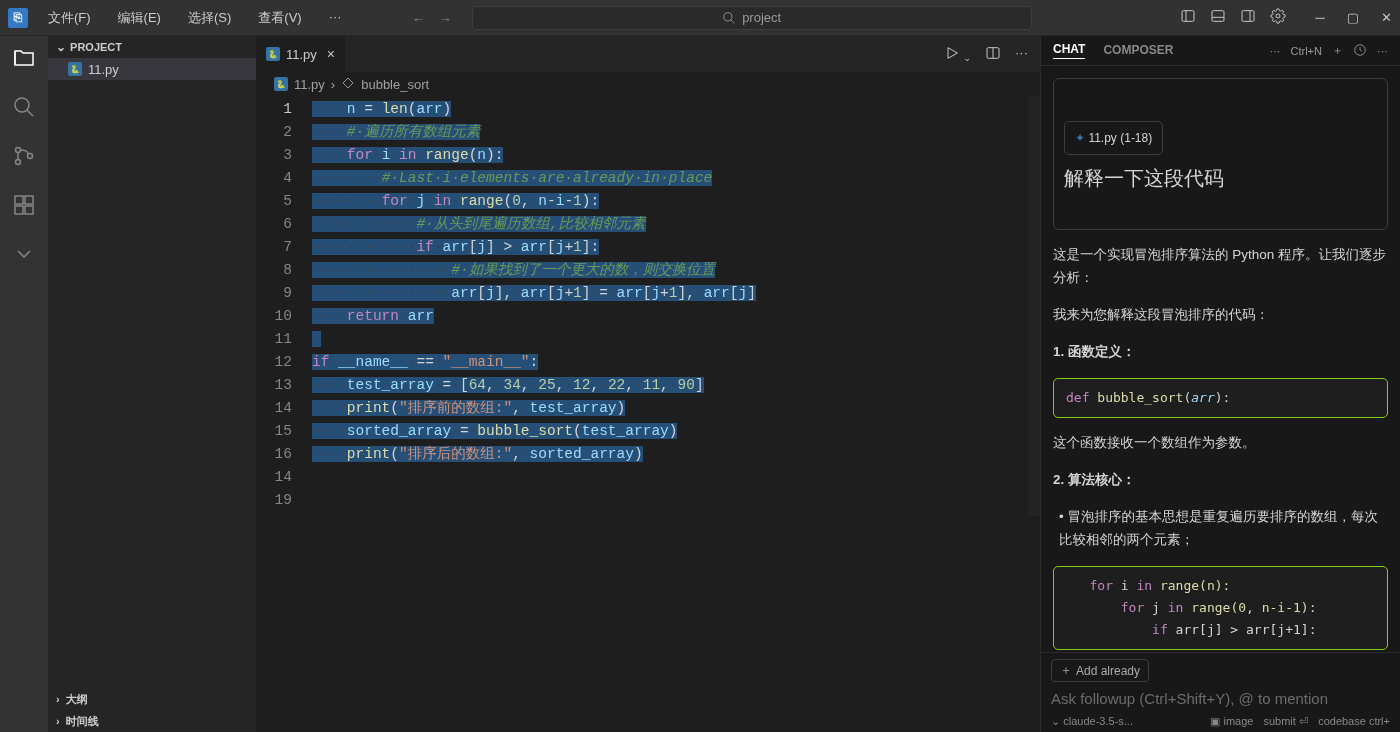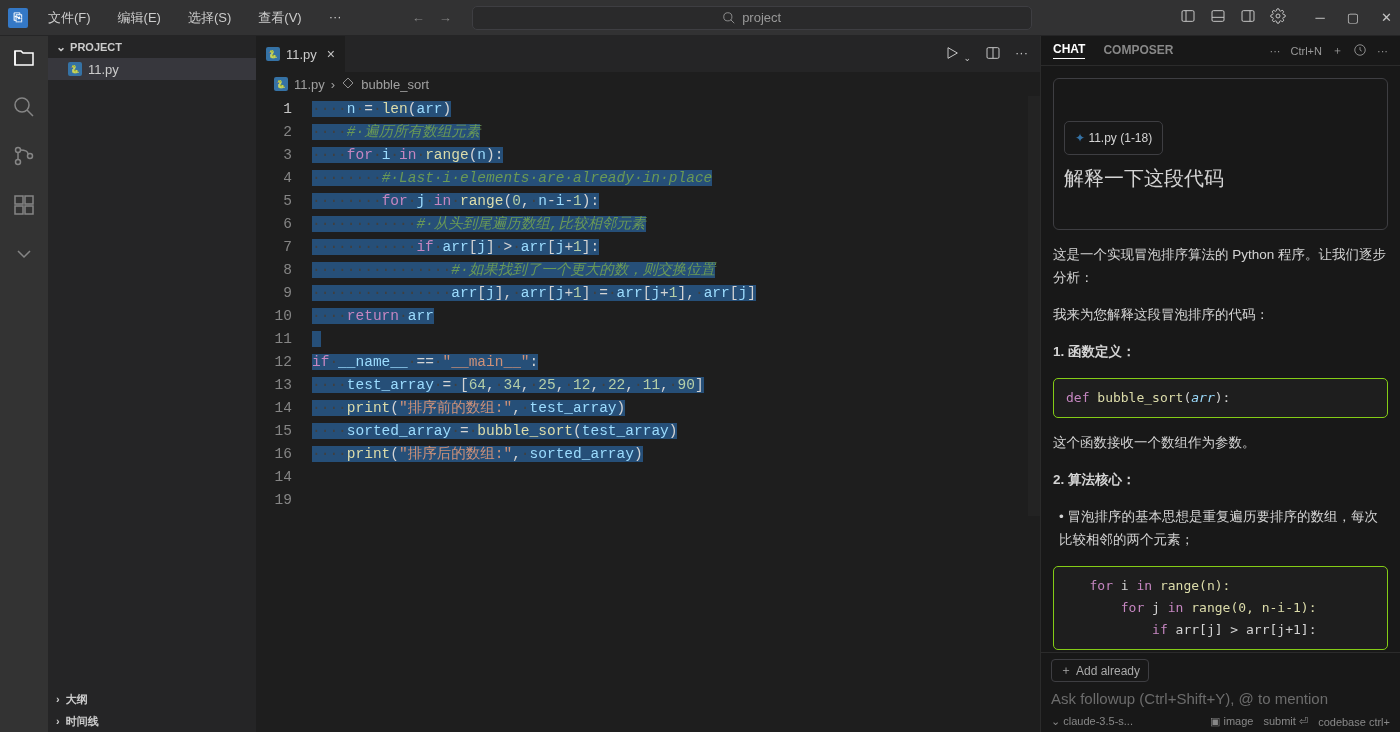--- a/index.html
+++ b/index.html
@@ -132,21 +132,21 @@
   font-family: Consolas, monospace; font-size: 13px; white-space: pre;
 }
 
 .chat-input-area { border-top: 1px solid #2b2b2b; padding: 6px 10px 4px; }
 .add-context {
   border: 1px solid #3e3e42; border-radius: 4px;
   display: inline-flex; align-items: center; gap: 4px;
   padding: 2px 8px; font-size: 12px; color: #aaa; margin-bottom: 6px;
 }
 .chat-input-placeholder { color: #6c6c6c; font-size: 15px; padding: 2px 0 8px; }
-.chat-footer { display: flex; gap: 10px; font-size: 11px; color: #888; align-items: center; }
+.chat-footer { display: flex; gap: 10px; font-size: 11px; color: #888; align-items: flex-start; }
 .chat-footer .spacer { flex: 1; }
 
 svg { fill: none; stroke: currentColor; stroke-width: 1.5; }
 .minimap { position:absolute; right:0; top:0; width:12px; height:420px; background:#2a2a2a; opacity:.4; }
 </style>
 </head>
 <body>
 
 <div class="titlebar">
   <div class="logo">⎘</div>

